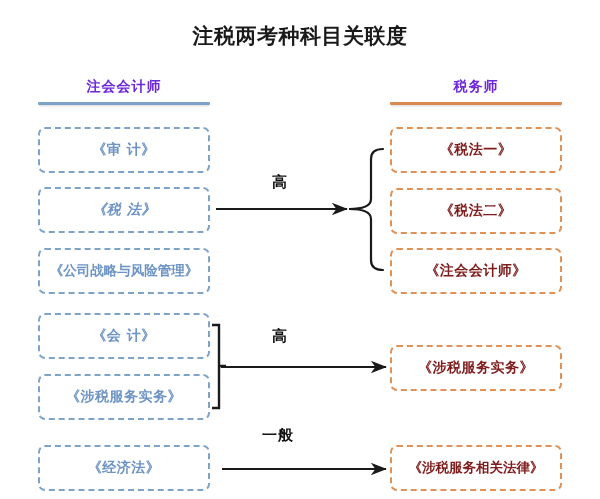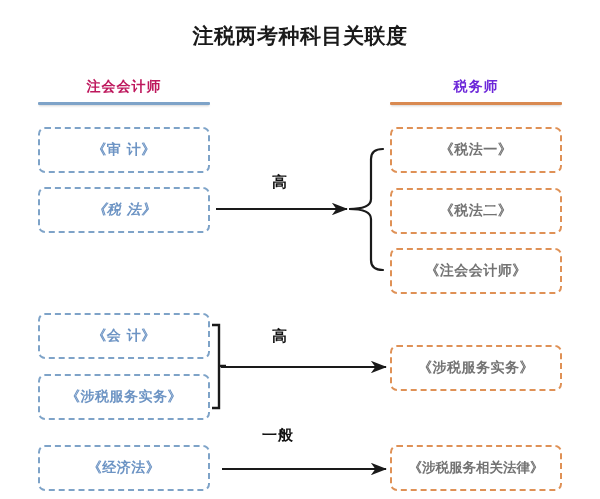--- a/index.html
+++ b/index.html
@@ -44,21 +44,21 @@
     display: block;
     line-height: 20px;
   }
   .col-header .hdr-rule {
     display: block;
     margin-top: 6px;
     height: 3px;
     border-radius: 1px;
     box-shadow: 0 2px 2px -1px rgba(120,120,120,0.45);
   }
-  #hdr-left  { left: 38px;  top: 76px; width: 172px; color: #be185d; }
+  #hdr-left  { left: 38px;  top: 76px; width: 172px; color: #6d28d9; }
   #hdr-right { left: 390px; top: 76px; width: 172px; color: #6d28d9; }
   #hdr-left  .hdr-rule { background: #7ea3c8; }
   #hdr-right .hdr-rule { background: #d98a51; }
 
   
   .box {
     position: absolute;
     box-sizing: border-box;
     width: 172px;
     height: 46px;
@@ -73,21 +73,21 @@
   }
   .box.left {
     left: 38px;
     border: 2px dashed #7ea3c8;
     color: #6d94c4;
     justify-content: center;
   }
   .box.right {
     left: 390px;
     border: 2px dashed #df9156;
-    color: #737373;
+    color: #7f1d1d;
   }
   .box.wide-text { font-size: 13.5px; letter-spacing: 0px; }
 
   
   #box-l1 { top: 127px; }
   #box-l2 { top: 187px; font-style: italic; }
   #box-l3 { top: 248px; }
   #box-l4 { top: 313px; }
   #box-l5 { top: 374px; }
   #box-l6 { top: 445px; }
@@ -154,20 +154,23 @@
 
     <line x1="222" y1="469" x2="386" y2="469" stroke="#1a1a1a" stroke-width="1.8" marker-end="url(#arrowhead)"></line>
   </svg>
 
   <div class="box left" id="box-l1">
     <span>《审 计》</span>
   </div>
   <div class="box left" id="box-l2">
     <span>《税 法》</span>
   </div>
+  <div class="box left wide-text" id="box-l3">
+    <span>《公司战略与风险管理》</span>
+  </div>
   <div class="box left" id="box-l4">
     <span>《会 计》</span>
   </div>
   <div class="box left" id="box-l5">
     <span>《涉税服务实务》</span>
   </div>
   <div class="box left" id="box-l6">
     <span>《经济法》</span>
   </div>
 

